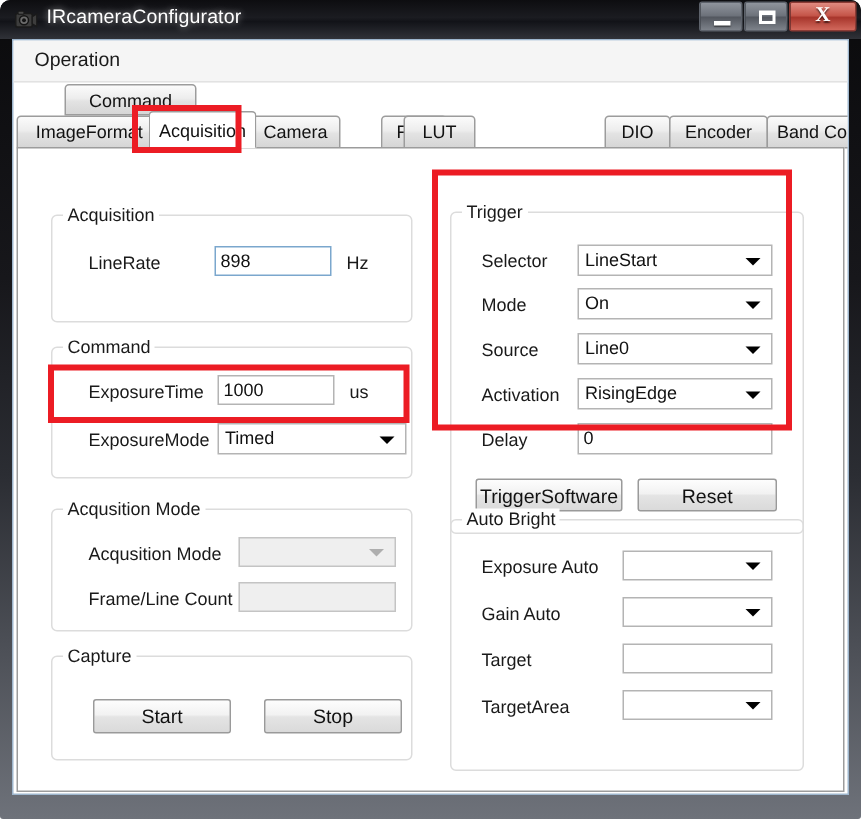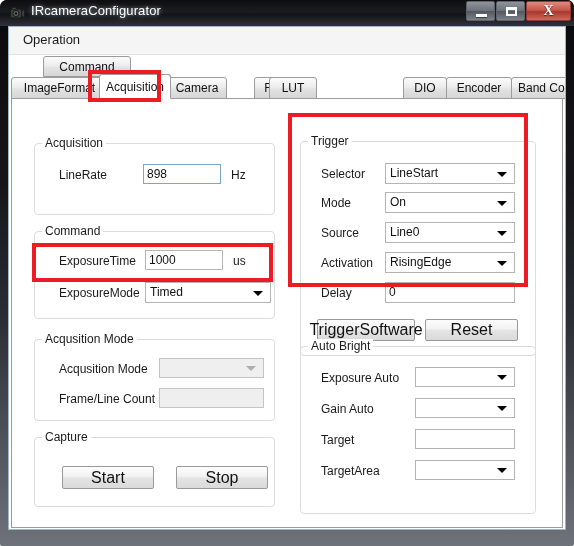--- a/index.html
+++ b/index.html
@@ -248,21 +248,21 @@
     border-top-color: #aeaeae;
   }
 
   
   .button {
     position: absolute;
     box-sizing: border-box;
     background: linear-gradient(to bottom, #fdfdfd 0%, #f2f2f2 45%, #e4e4e4 52%, #dadada 100%);
     border: 1px solid #9a9a9a;
     border-radius: 2px;
-    font-size: 16px;
+    font-size: 13px;
     color: #111111;
     display: flex;
     align-items: center;
     justify-content: center;
     white-space: nowrap;
   }
 
   
   .redbox {
     position: absolute;

